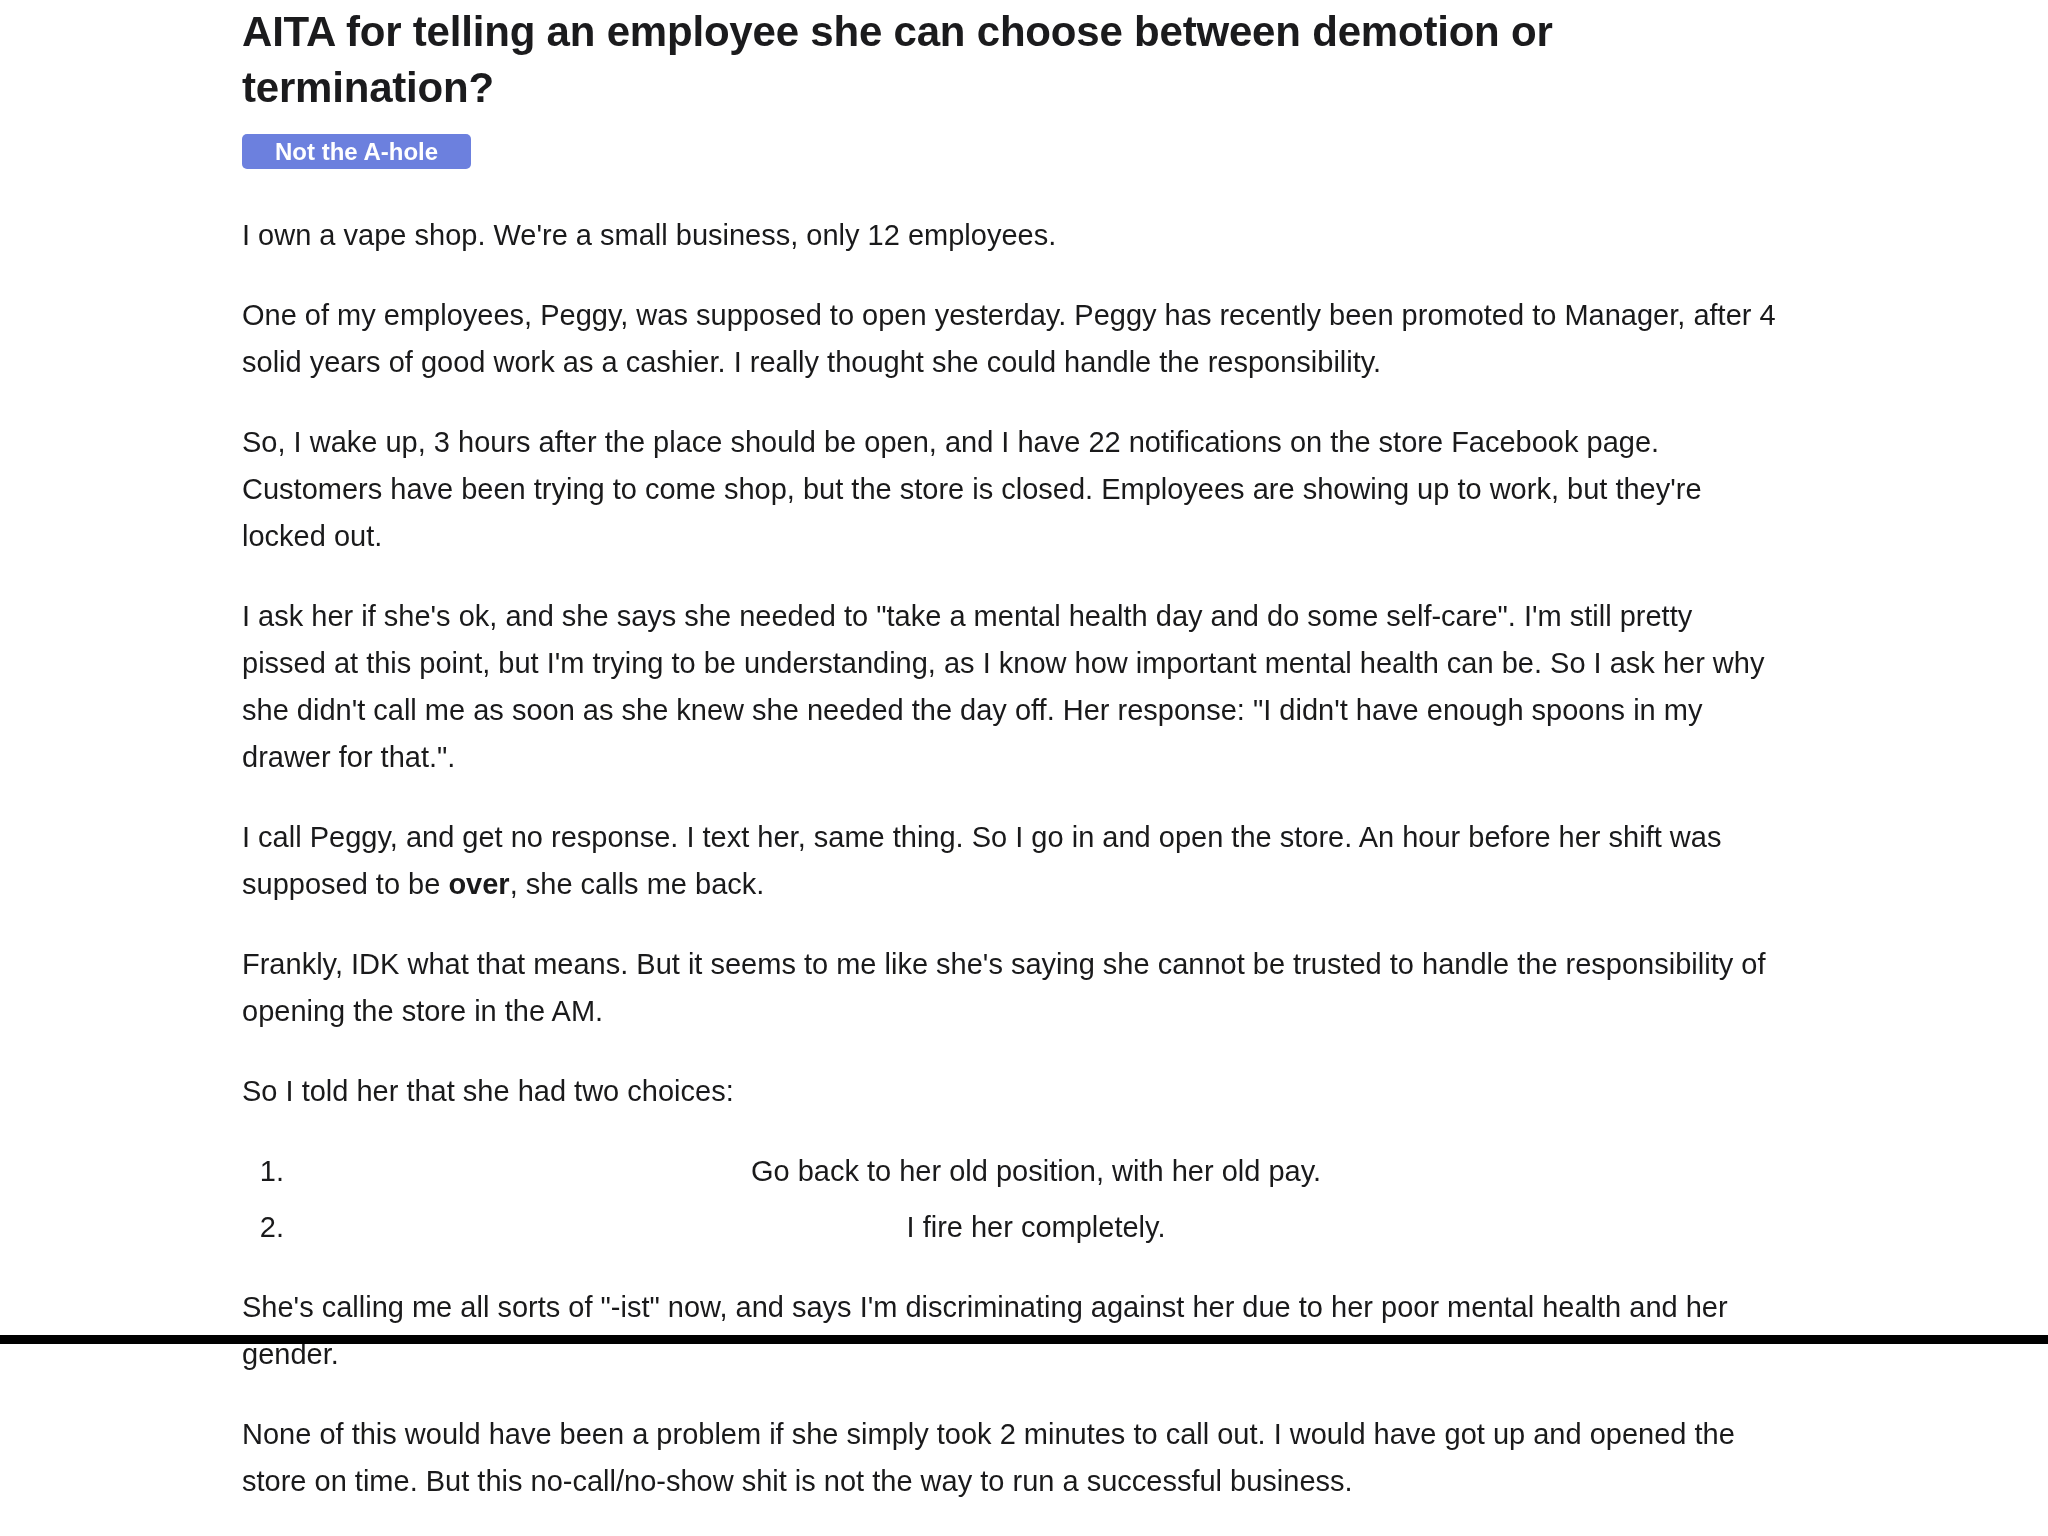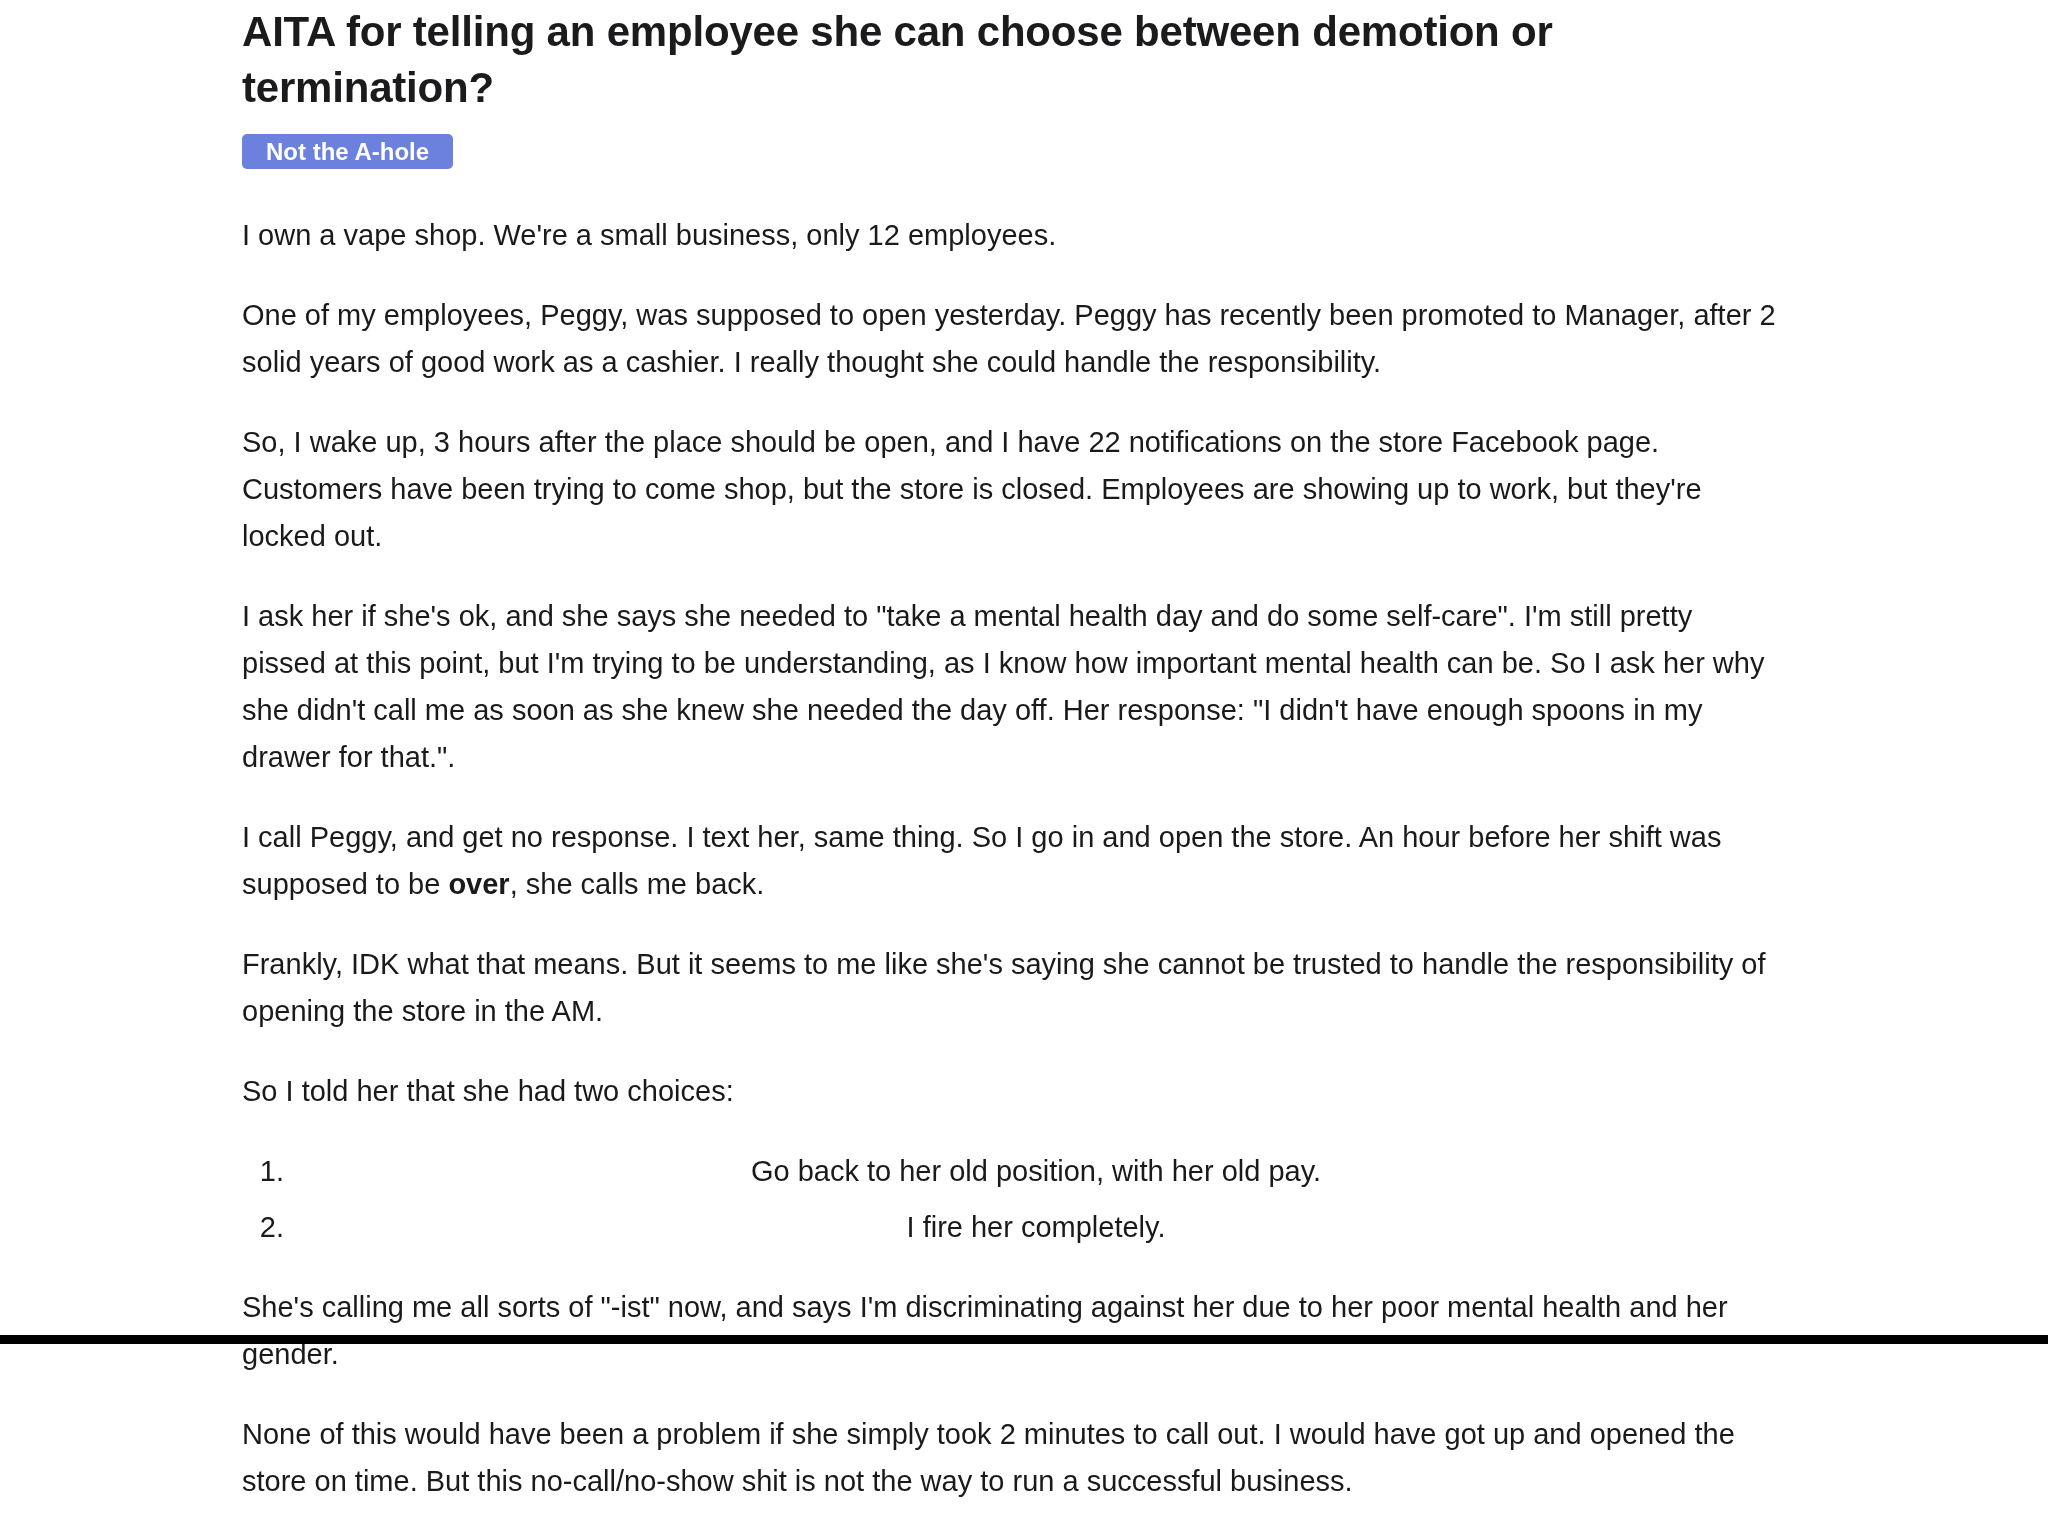--- a/index.html
+++ b/index.html
@@ -45,21 +45,21 @@
     margin-top: 18px;
     height: 35px;
   }
   .flair-badge {
     display: inline-block;
     background: var(--flair-bg);
     color: var(--flair-text);
     font-size: 24px;
     font-weight: 700;
     line-height: 27px;
-    padding: 4px 24px;
+    padding: 4px 33px;
     border-radius: 5px;
     cursor: pointer;
   }
   .post-body {
     color: var(--body-text);
     font-size: 29px;
     line-height: 47px;
   }
   .post-body p {
     margin: 33px 0;
@@ -97,21 +97,21 @@
     <h1 class="post-title">AITA for telling an employee she can choose between demotion or termination?</h1>
 
     <div class="flair-row">
       <span class="flair-badge">Not the A-hole</span>
     </div>
 
     <div class="post-body">
 
       <p class="first">I own a vape shop. We're a small business, only 12 employees.</p>
 
-      <p>One of my employees, Peggy, was supposed to open yesterday. Peggy has recently been promoted to Manager, after 2 solid years of good work as a cashier. I really thought she could handle the responsibility.</p>
+      <p>One of my employees, Peggy, was supposed to open yesterday. Peggy has recently been promoted to Manager, after 4 solid years of good work as a cashier. I really thought she could handle the responsibility.</p>
 
       <p>So, I wake up, 3 hours after the place should be open, and I have 22 notifications on the store Facebook page. Customers have been trying to come shop, but the store is closed. Employees are showing up to work, but they're locked out.</p>
 
       <p>I ask her if she's ok, and she says she needed to "take a mental health day and do some self-care". I'm still pretty pissed at this point, but I'm trying to be understanding, as I know how important mental health can be. So I ask her why she didn't call me as soon as she knew she needed the day off. Her response: "I didn't have enough spoons in my drawer for that.".</p>
 
       <p><span>I call Peggy, and get no response. I text her, same thing. So I go in and open the store. An hour before her shift was supposed to be </span><strong>over</strong><span>, she calls me back.</span></p>
 
       <p>Frankly, IDK what that means. But it seems to me like she's saying she cannot be trusted to handle the responsibility of opening the store in the AM.</p>
 
       <p>So I told her that she had two choices:</p>

